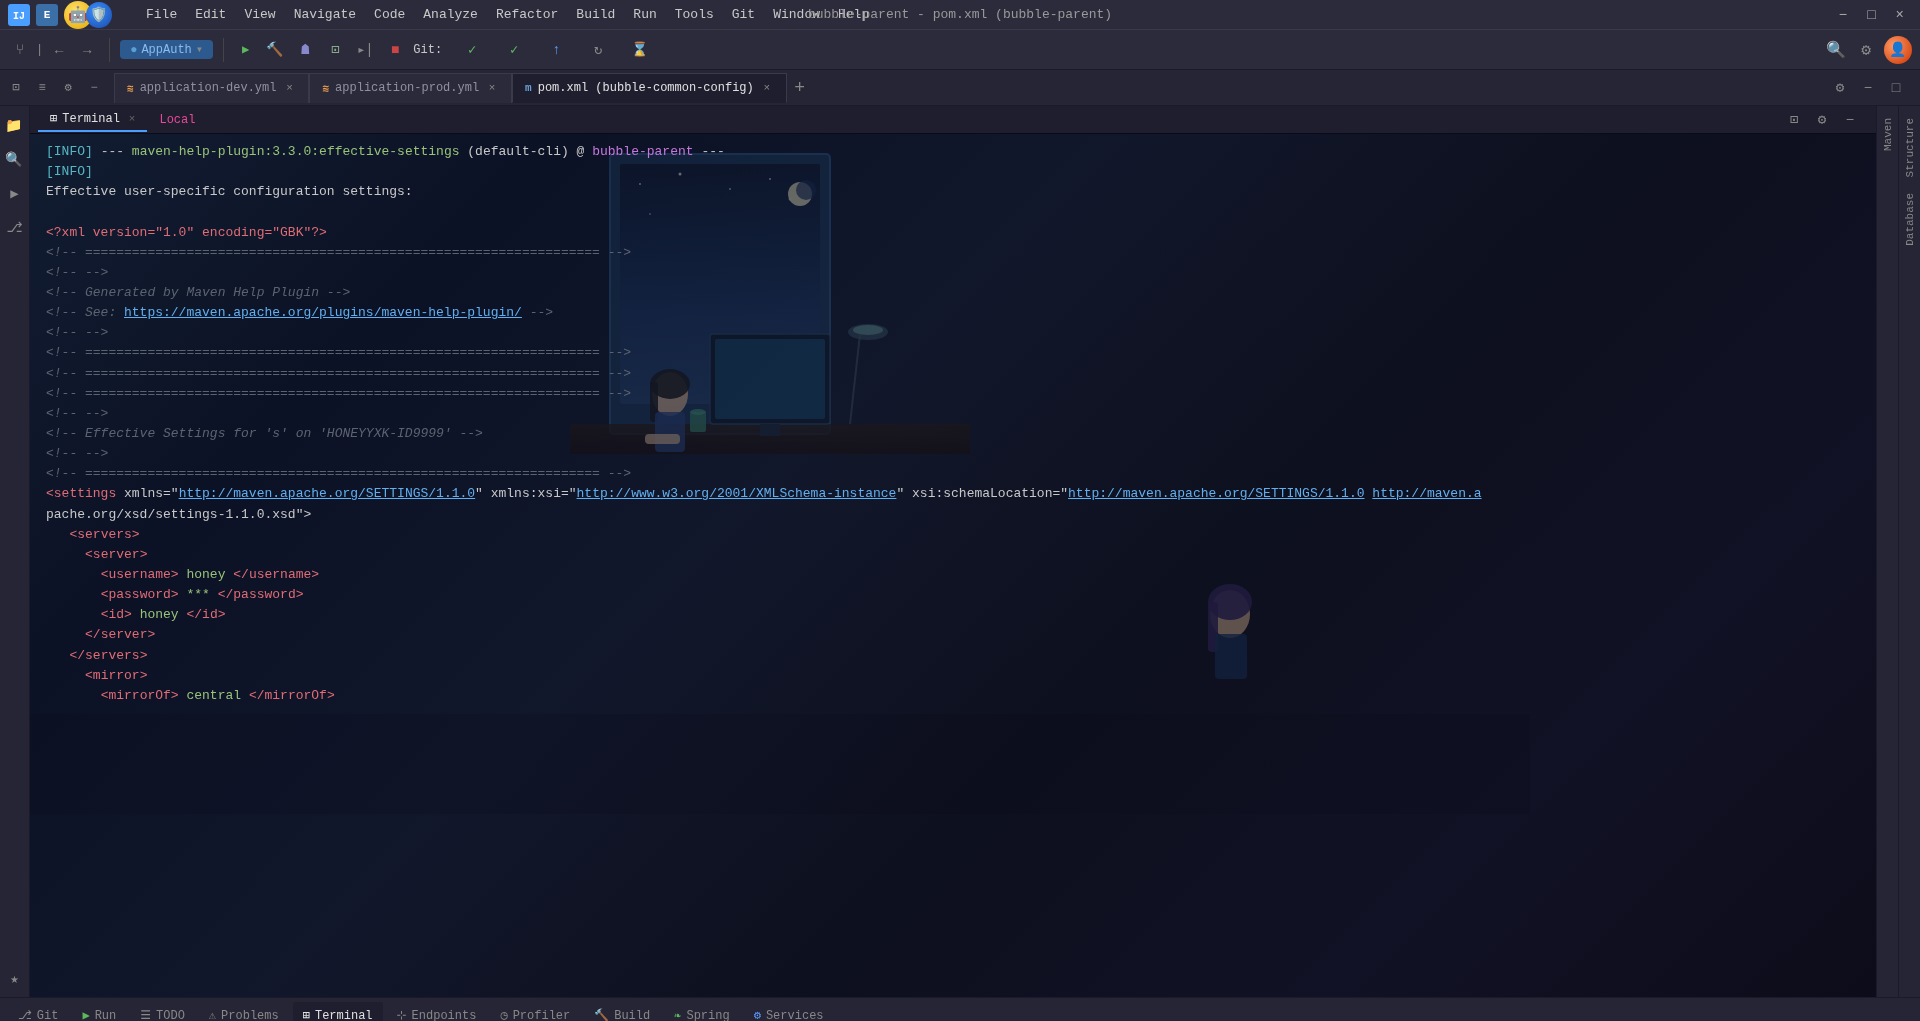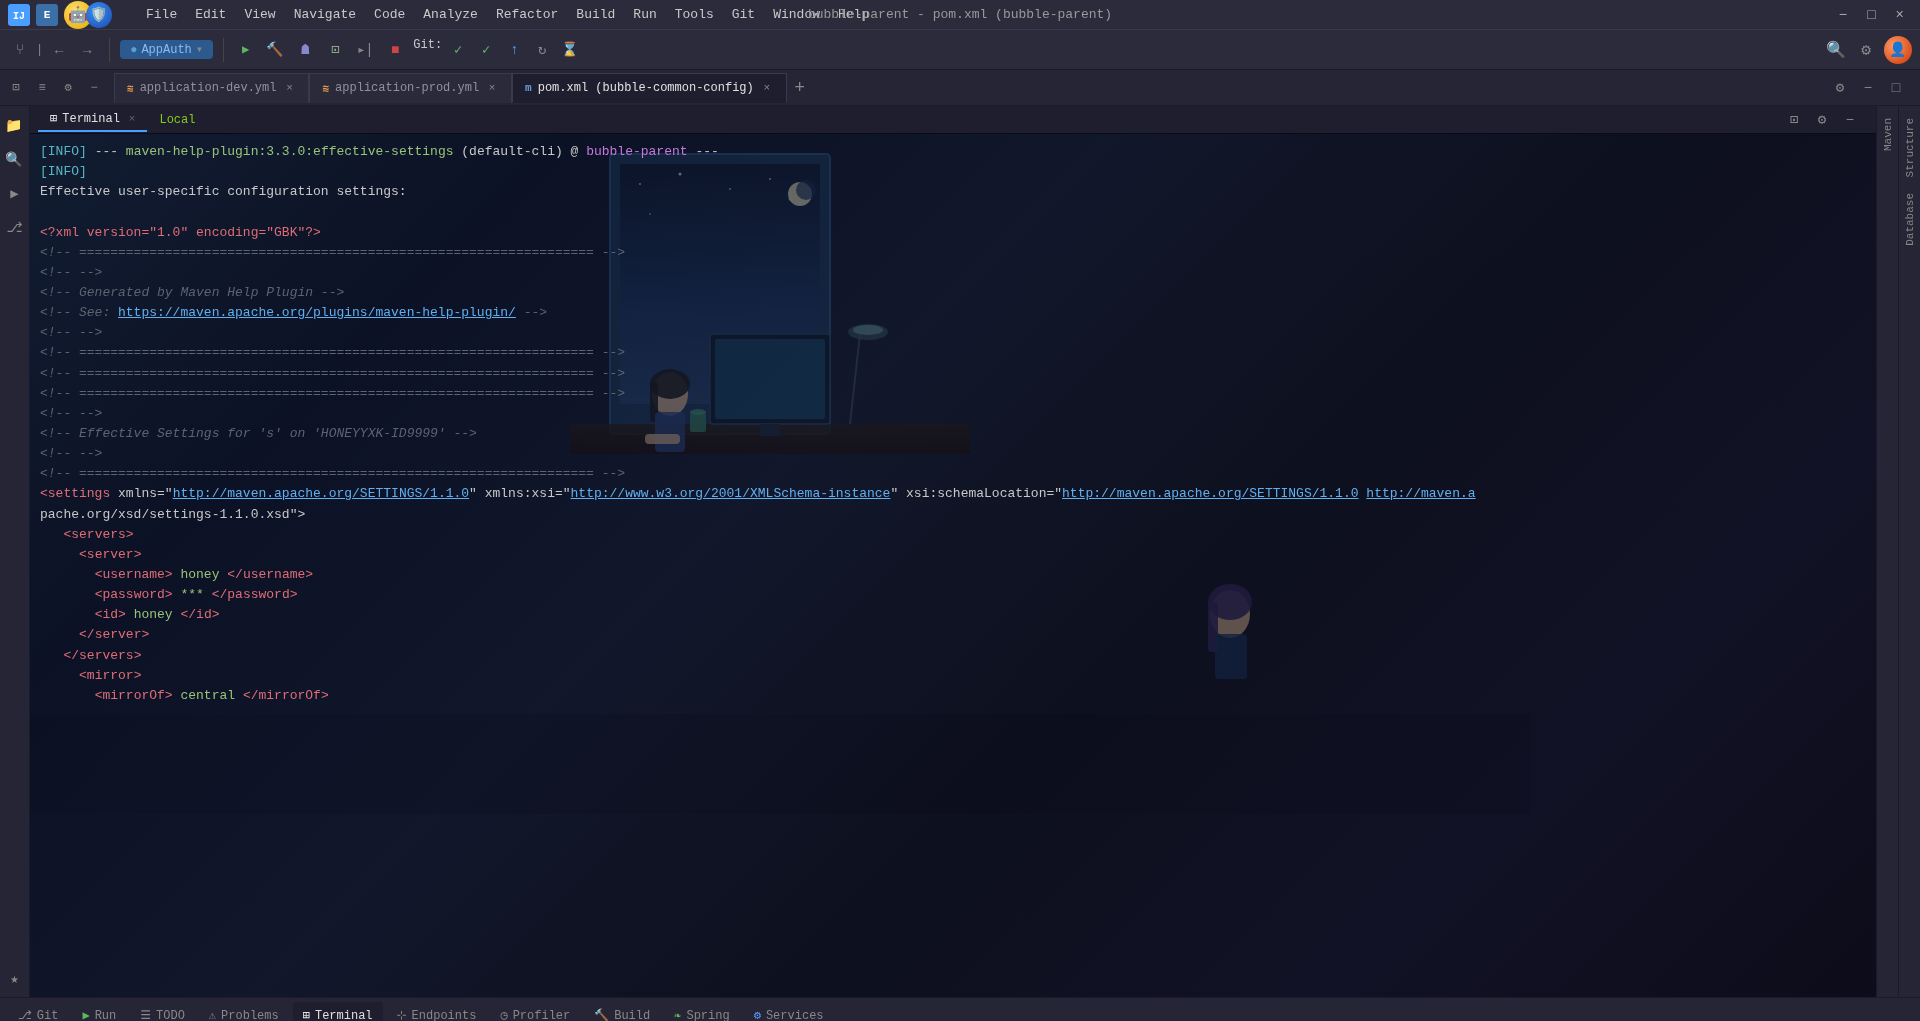--- a/index.html
+++ b/index.html
@@ -94,21 +94,22 @@
       border-radius: 4px;
       padding: 2px 10px;
       color: #88bbee;
       font-size: 12px;
       display: flex; align-items: center; gap: 4px;
     }
     .run-btn { color: #5cb85c; }
     .git-section {
       margin-left: auto;
       display: flex;
-      gap: 4px;
+      align-items: center;
+      gap: 18px;
       color: #c8c8c8;
       font-size: 12px;
     }
 
     
     #tab-bar {
       height: 36px;
       background: #252535;
       display: flex;
       align-items: center;
@@ -198,21 +199,21 @@
       position: absolute;
       top: 0; left: 0; right: 0; bottom: 0;
       z-index: 0;
       overflow: hidden;
     }
 
     
     #terminal-content {
       position: relative;
       z-index: 1;
-      padding: 8px 10px;
+      padding: 8px 16px;
       font-size: 13px;
       line-height: 1.55;
       height: 100%;
       overflow-y: auto;
     }
 
     
     #terminal-tab-bar {
       height: 28px;
       background: #1e1e2e;
@@ -223,21 +224,21 @@
       border-bottom: 1px solid #0a0a1a;
     }
     .terminal-tab {
       height: 24px;
       padding: 0 12px;
       display: flex;
       align-items: center;
       gap: 5px;
       cursor: pointer;
       font-size: 12px;
-      color: #84cc16;
+      color: #ec4899;
     }
     .terminal-tab.active {
       color: #e0e0e0;
       border-bottom: 2px solid #4a9eff;
     }
 
     
     #bottom-bar {
       height: 36px;
       background: #252535;

